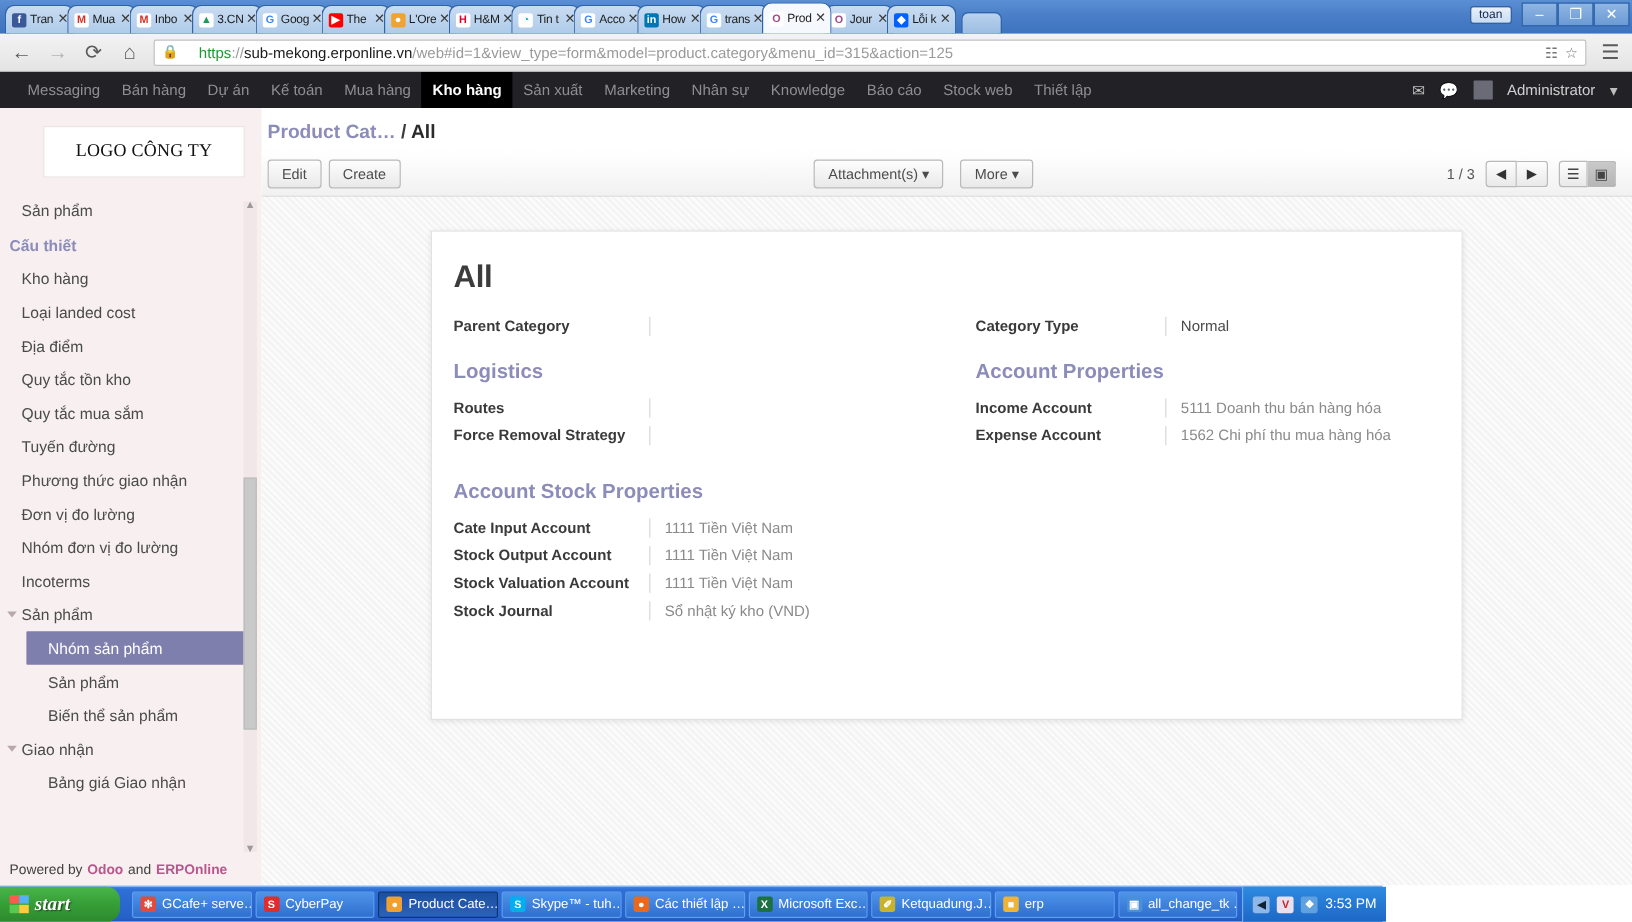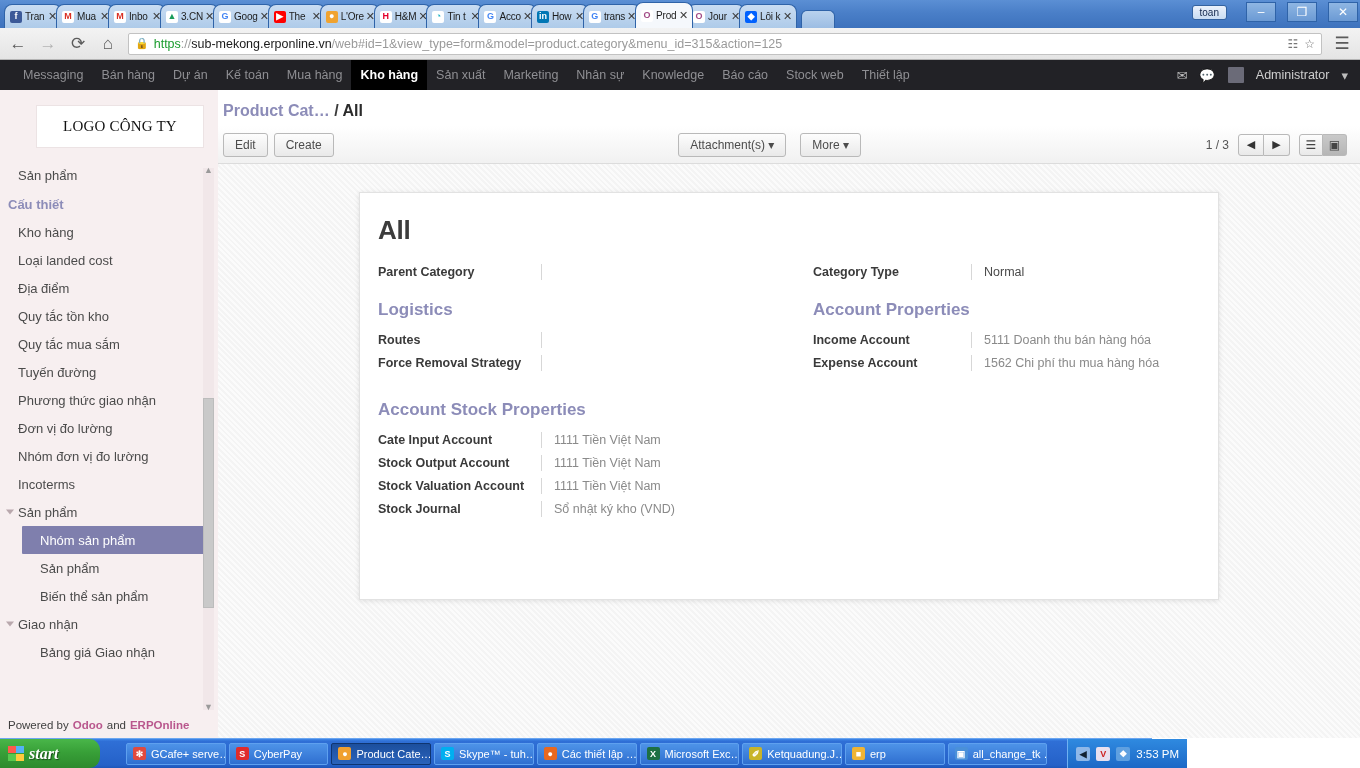--- a/index.html
+++ b/index.html
@@ -71,21 +71,21 @@
   }
   .newtab {
     width: 34px; height: 18px;
     background: linear-gradient(to bottom,#b9d2ee,#9cbde3);
     border: 1px solid #2f63a8; border-bottom: none;
     border-radius: 6px 6px 0 0;
     margin-left: 10px;
   }
   .wincontrols {
     position: absolute; right: 2px; top: 2px;
-    display: flex; align-items: center; gap: 11px; margin-left: 32px;
+    display: flex; align-items: center; gap: 0; margin-left: 32px;
   }
   .wincontrols .usern {
     font-size: 10px; color: #11264a;
     background: linear-gradient(to bottom,#eaf1fb,#c8dcf2);
     border: 1px solid #33629f; border-radius: 3px;
     padding: 1px 7px; margin-right: 8px;
   }
   .wincontrols .wbtn {
     width: 30px; height: 20px;
     background: linear-gradient(to bottom,#8fb6e3,#6b9ad4);
@@ -107,21 +107,21 @@
   .omnibox {
     flex: 1 1 auto; height: 22px;
     background: #fff; border: 1px solid #c2c2c2; border-radius: 2px;
     display: flex; align-items: center;
     padding: 0 6px; gap: 5px;
     font-size: 12.5px;
   }
   .lock { color: #1a9c2e; font-size: 11px; }
   .urltext { color: #9a9a9a; white-space: nowrap; overflow: hidden; }
   .urltext b { color: #1a1a1a; font-weight: normal; }
-  .urltext .scheme { color: #1a9c2e; }
+  .urltext .scheme { color: #1a9c2e; margin-left: 12px; }
   .omni-right { margin-left: auto; display: flex; gap: 6px; align-items: center; color: #777; font-size: 12px; }
 
   
   .page { height: 678px; background: #fff; position: relative; overflow: hidden; }
 
   .odoo-top {
     height: 30px;
     background: #222226;
     display: flex; align-items: stretch;
     font-size: 12.5px;
@@ -299,21 +299,20 @@
   .col.right .flabel { width: 158px; flex: 0 0 158px; }
   .grp-title.first { margin-top: 22px; }
 
   
   .taskbar {
     position: absolute; left: 0; bottom: 0;
     width: 1152px; height: 30px;
     background: linear-gradient(to bottom, #3f87e8 0%, #2f6fd6 8%, #2561c8 90%, #1e56b8 100%);
     display: flex; align-items: stretch;
     border-top: 1px solid #6ba6f0;
-    gap: 16px;
   }
   .startbtn {
     width: 100px; flex: 0 0 100px;
     background: linear-gradient(to bottom,#49b649 0%,#38a038 45%,#2d8a2d 100%);
     border-radius: 0 11px 11px 0;
     display: flex; align-items: center; gap: 5px;
     padding-left: 8px;
     color: #fff; font-style: italic; font-weight: bold; font-size: 16px;
     font-family: "Liberation Serif", serif;
     text-shadow: 1px 1px 1px rgba(0,0,0,.5);

